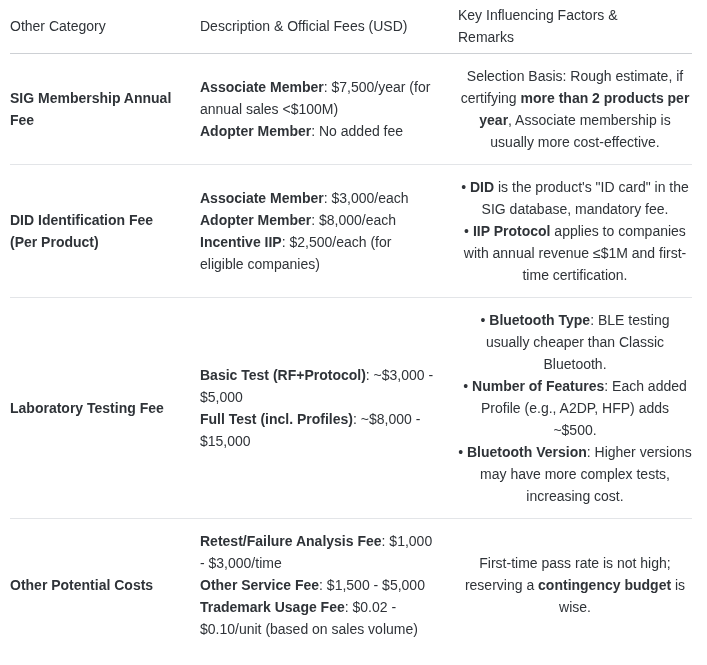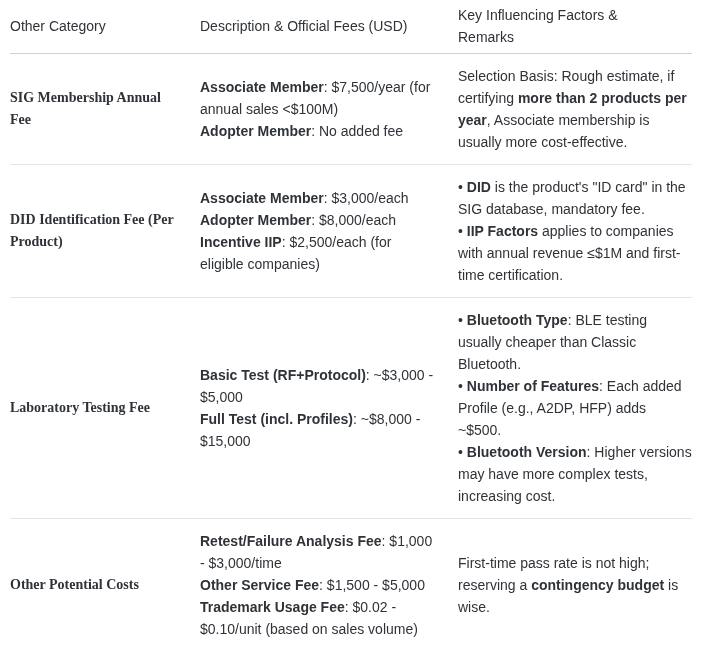--- a/index.html
+++ b/index.html
@@ -41,25 +41,25 @@
   .hwrap { max-width: 240px; }
   .hwrap.h3 { max-width: 195px; }
   td {
     font-size: 14px;
     line-height: 22px;
     color: #2f3338;
     text-align: left;
     vertical-align: middle;
     padding: 11px 20px 11px 0;
   }
-  td:last-child { padding-right: 0; }
+  td:last-child { padding-right: 0; text-align: center; }
   tbody tr + tr td { border-top: 1px solid #e3e5e8; }
   .para { margin: 0; }
   .b { font-weight: 700; }
-  .cat { font-weight: 700; font-family: Liberation Serif, serif; }
+  .cat { font-weight: 700; }
 </style>
 </head>
 <body>
 
 <div class="page">
   <table class="cost-table">
     <colgroup>
       <col class="c1">
       <col class="c2">
       <col class="c3">
@@ -94,21 +94,21 @@
           <td>
             <div class="cat">DID Identification Fee (Per Product)</div>
           </td>
           <td>
             <div class="para"><span class="b">Associate Member</span><span>: $3,000/each</span></div>
             <div class="para"><span class="b">Adopter Member</span><span>: $8,000/each</span></div>
             <div class="para"><span class="b">Incentive IIP</span><span>: $2,500/each (for eligible companies)</span></div>
           </td>
           <td>
             <div class="para"><span>• </span><span class="b">DID</span><span> is the product's "ID card" in the SIG database, mandatory fee.</span></div>
-            <div class="para"><span>• </span><span class="b">IIP Factors</span><span> applies to companies with annual revenue ≤$1M and first-time certification.</span></div>
+            <div class="para"><span>• </span><span class="b">IIP Protocol</span><span> applies to companies with annual revenue ≤$1M and first-time certification.</span></div>
           </td>
         </tr>
         <tr>
           <td>
             <div class="cat">Laboratory Testing Fee</div>
           </td>
           <td>
             <div class="para"><span class="b">Basic Test (RF+Protocol)</span><span>: ~$3,000 - $5,000</span></div>
             <div class="para"><span class="b">Full Test (incl. Profiles)</span><span>: ~$8,000 - $15,000</span></div>
           </td>

